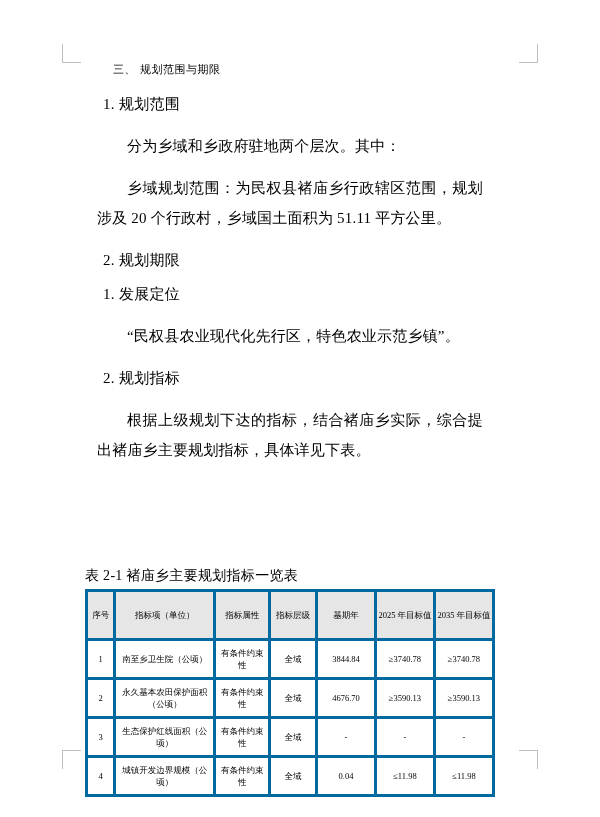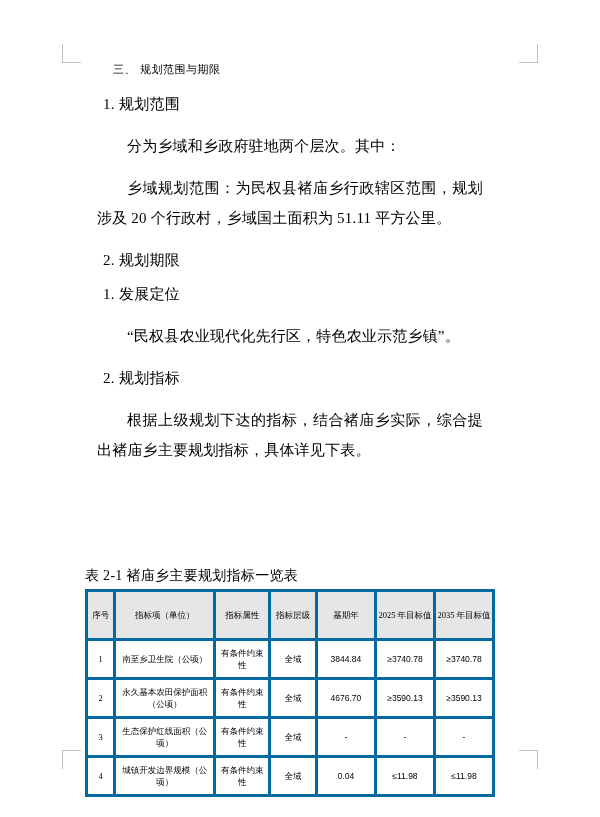--- a/index.html
+++ b/index.html
@@ -101,21 +101,21 @@
     word-break: break-all;
   }
   table.indicators thead th {
     background: #e6e6e6;
     height: 40px;
   }
   table.indicators tbody td {
     height: 30px;
   }
   .num-cell {
-    font-family: Liberation Sans, sans-serif;
+    font-family: Liberation Serif, serif;
     font-size: 9px;
   }
 
   col.c-seq   { width: 7.0%; }
   col.c-item  { width: 24.5%; }
   col.c-attr  { width: 13.5%; }
   col.c-level { width: 11.5%; }
   col.c-base  { width: 14.5%; }
   col.c-2025  { width: 14.5%; }
   col.c-2035  { width: 14.5%; }

